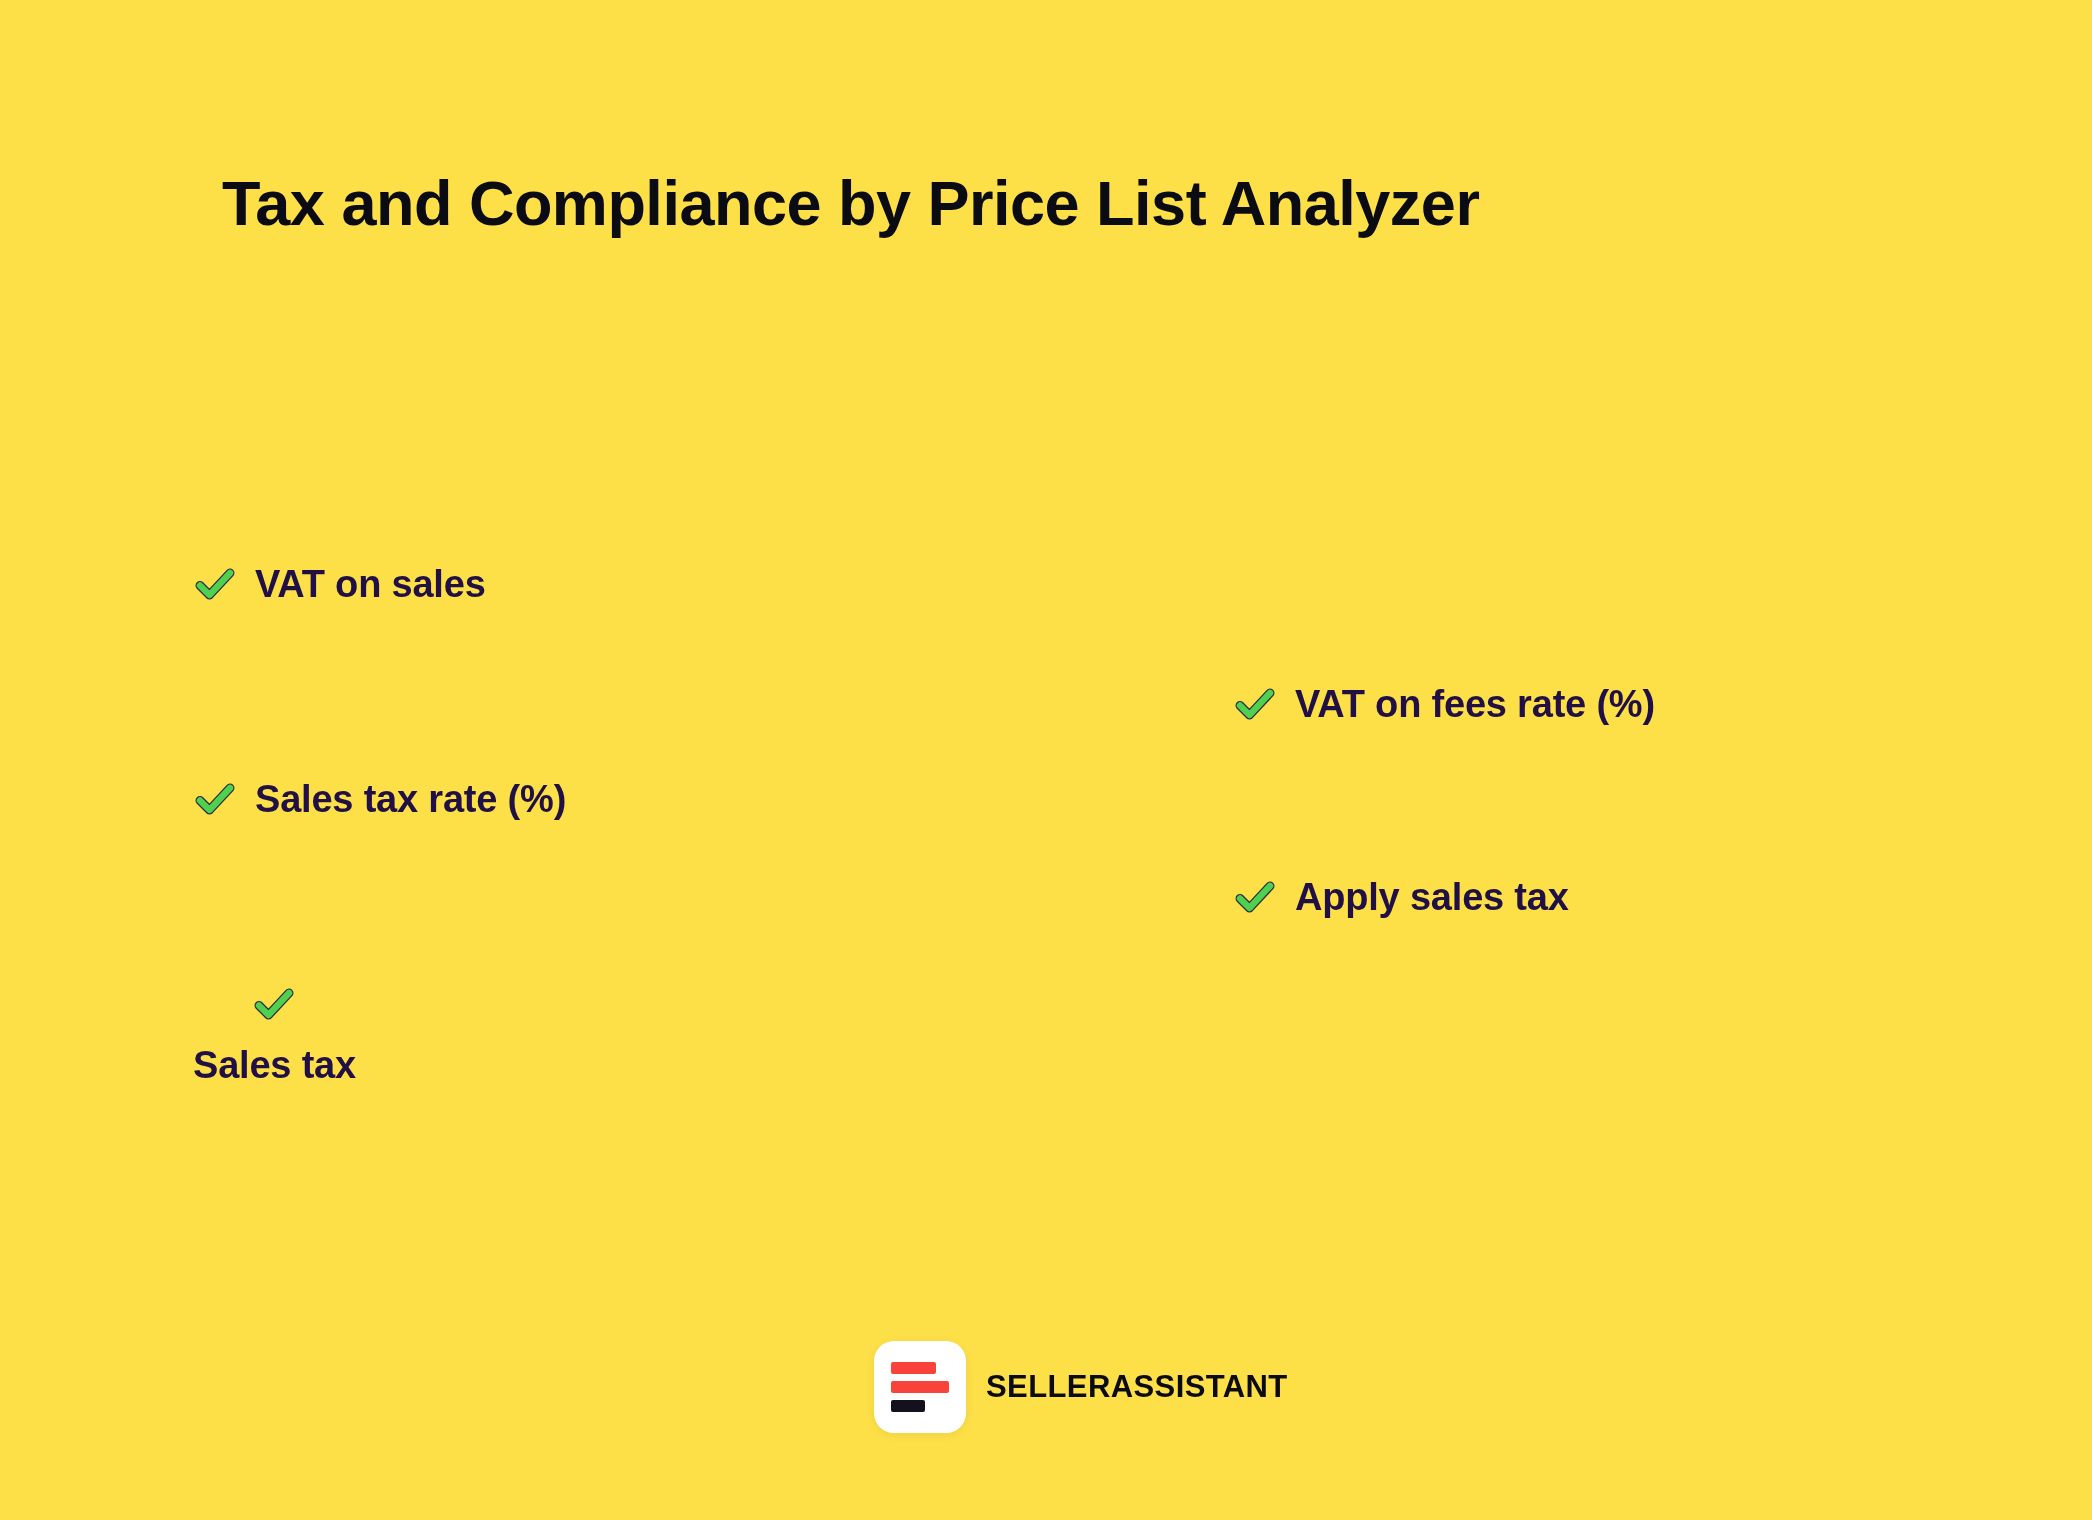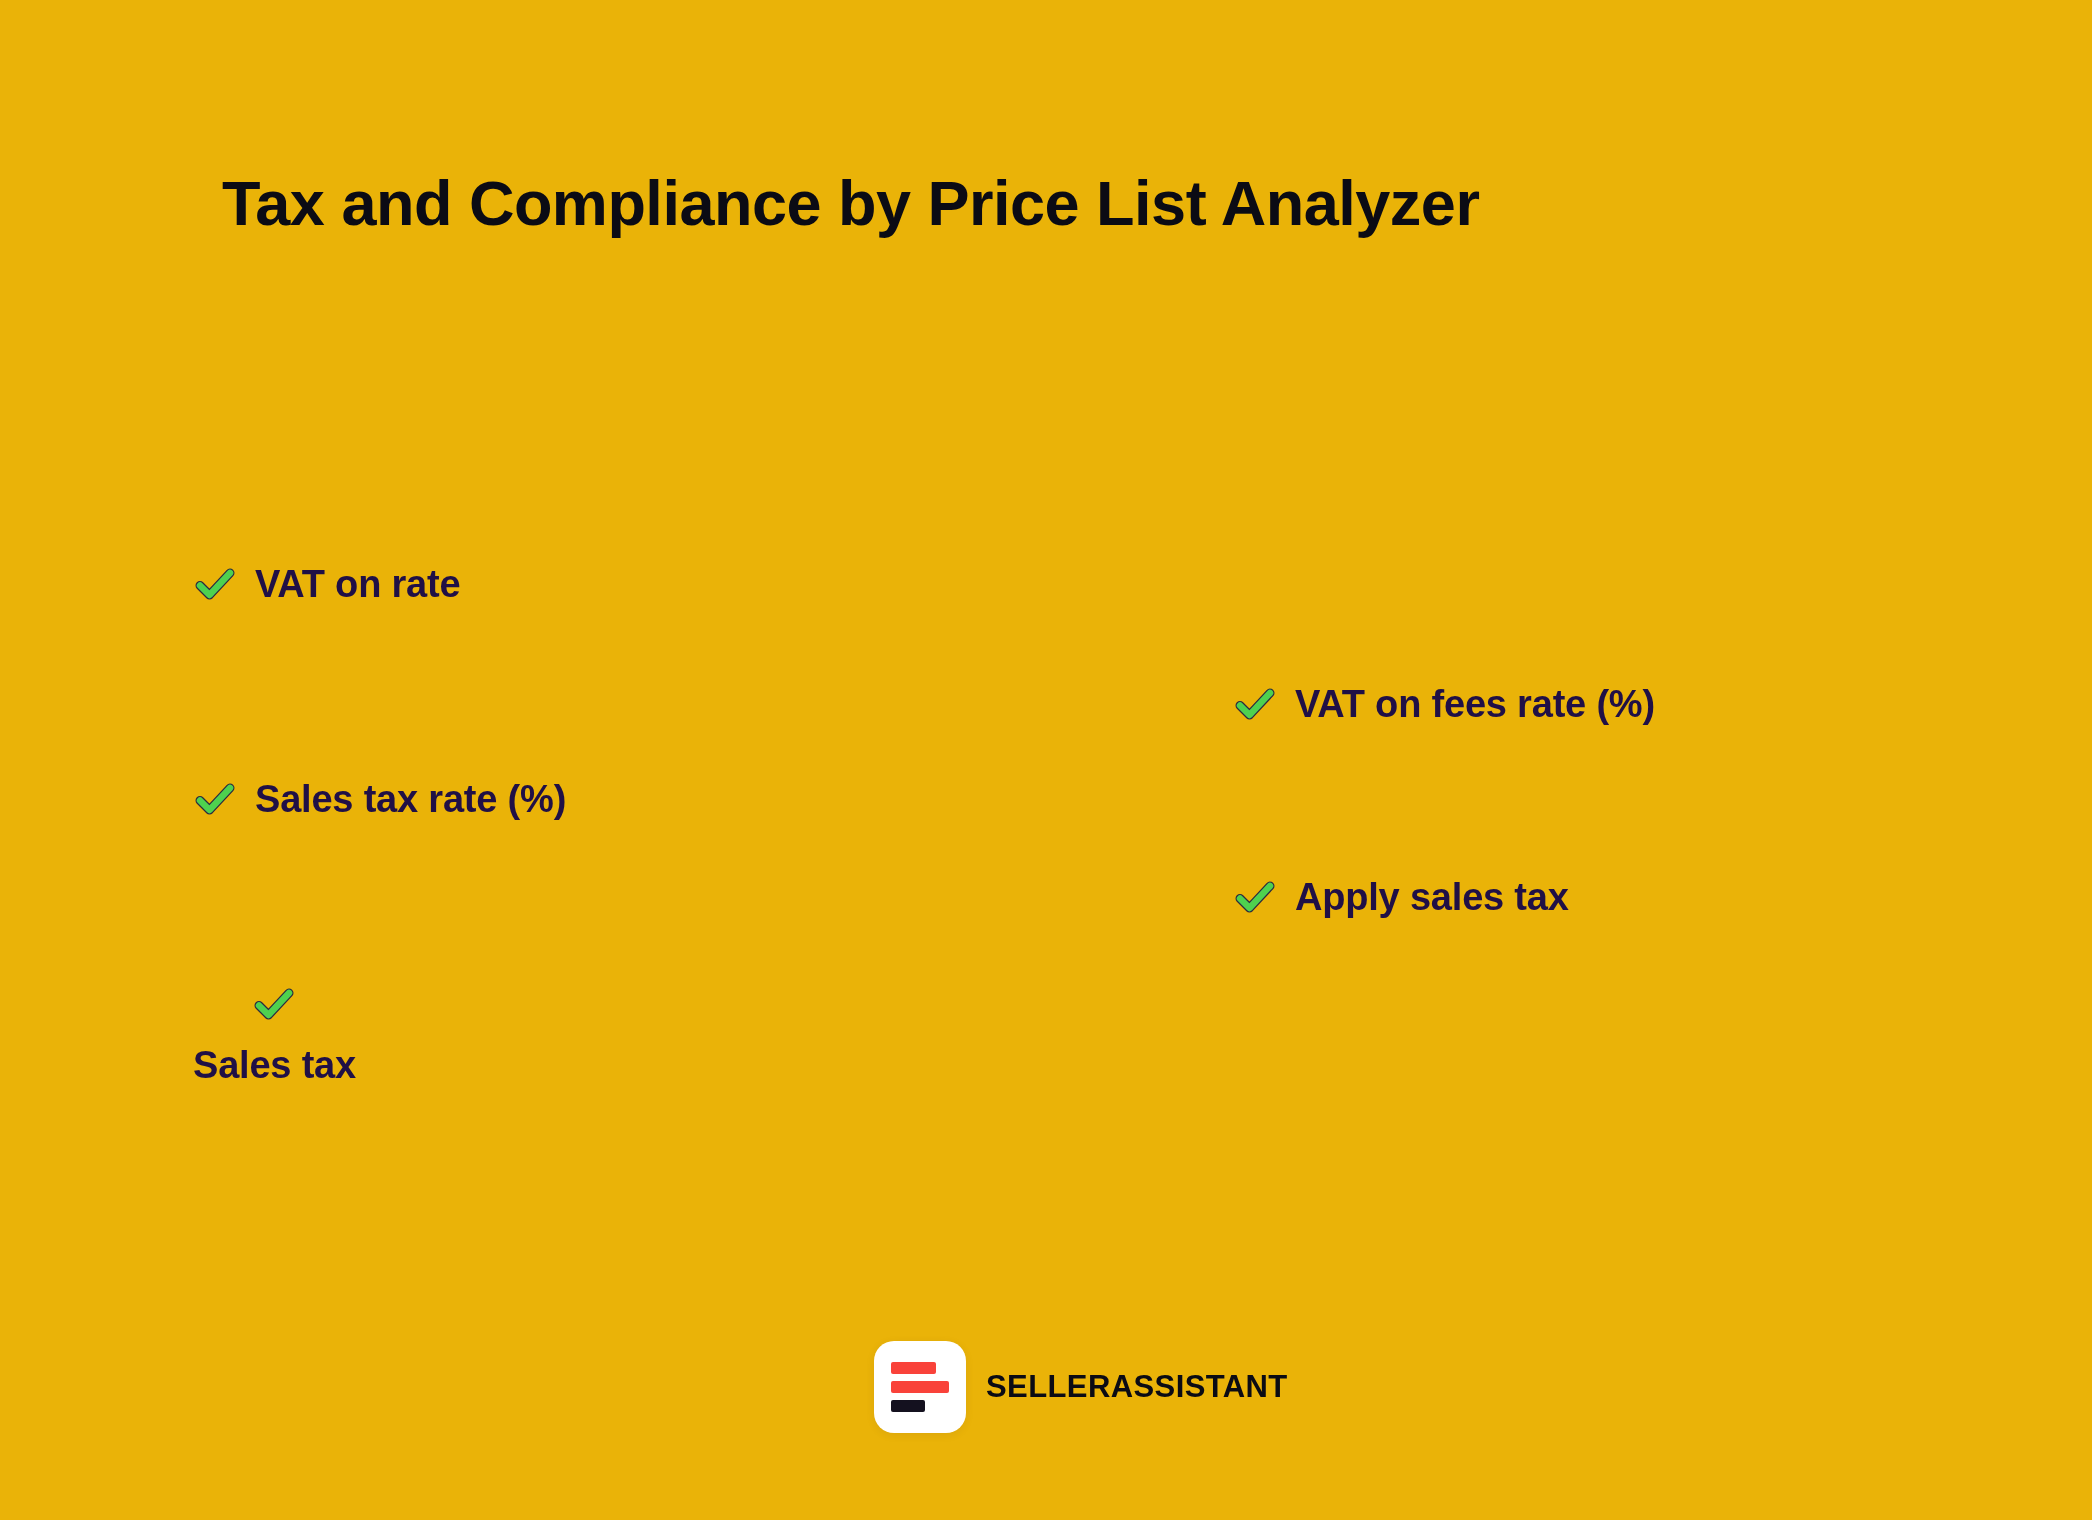--- a/index.html
+++ b/index.html
@@ -13,21 +13,21 @@
     background: #f3f1fd;
     font-family: "Liberation Sans", sans-serif;
     overflow: hidden;
     position: relative;
   }
 
   .slide {
     position: relative;
     width: 2092px;
     height: 1520px;
-    background: #eab308;
+    background: #fde047;
     box-sizing: border-box;
   }
 
   
   .page-title {
     position: absolute;
     left: 222px;
     top: 124px;
     width: 1700px;
     font-size: 63px;
@@ -140,21 +140,21 @@
 
   <div class="features">
 
     <div class="feature-item pos-l1">
       <span class="check-icon">
         <svg viewBox="0 0 44 44" xmlns="http://www.w3.org/2000/svg" aria-hidden="true">
           <path d="M7 22.5 L16.5 32 L37 10" fill="none" stroke="#2c2a3f" stroke-width="9" stroke-linecap="round" stroke-linejoin="round"></path>
           <path d="M7 22.5 L16.5 32 L37 10" fill="none" stroke="#4ed14f" stroke-width="6.5" stroke-linecap="round" stroke-linejoin="round"></path>
         </svg>
       </span>
-      <span class="feature-label">VAT on rate</span>
+      <span class="feature-label">VAT on sales</span>
     </div>
 
     <div class="feature-item pos-r1">
       <span class="check-icon">
         <svg viewBox="0 0 44 44" xmlns="http://www.w3.org/2000/svg" aria-hidden="true">
           <path d="M7 22.5 L16.5 32 L37 10" fill="none" stroke="#2c2a3f" stroke-width="9" stroke-linecap="round" stroke-linejoin="round"></path>
           <path d="M7 22.5 L16.5 32 L37 10" fill="none" stroke="#4ed14f" stroke-width="6.5" stroke-linecap="round" stroke-linejoin="round"></path>
         </svg>
       </span>
       <span class="feature-label">VAT on fees rate (%)</span>

